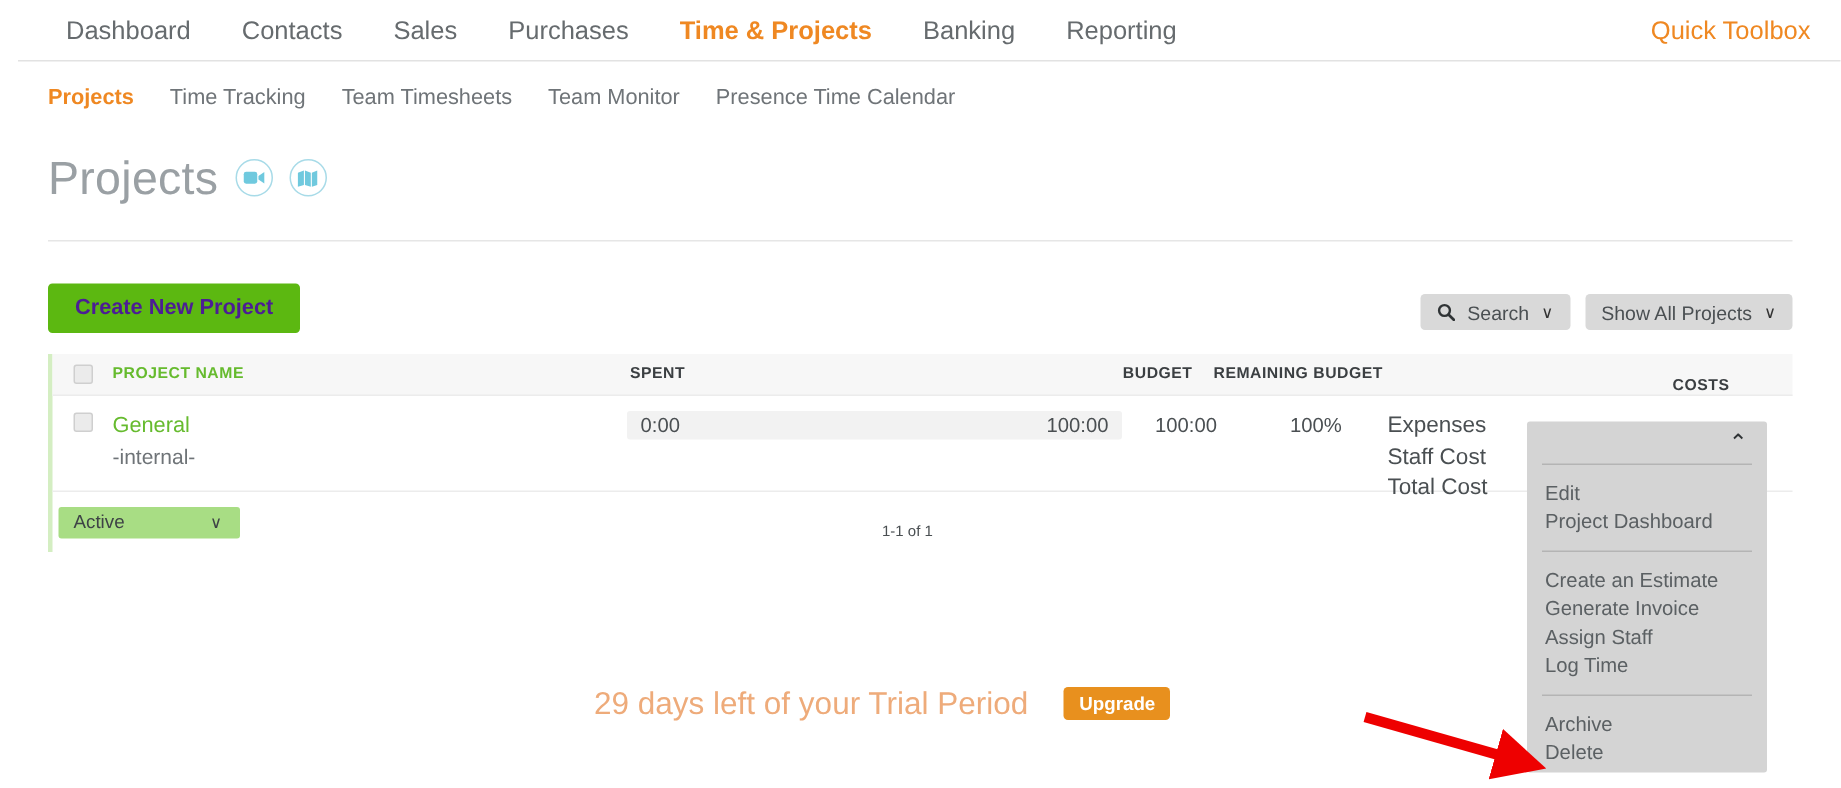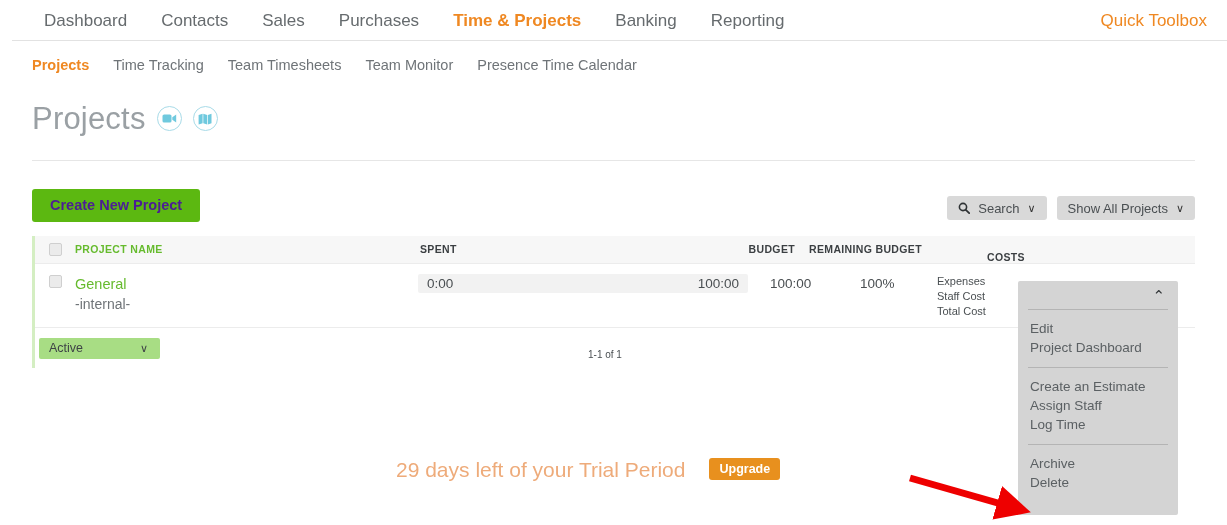--- a/index.html
+++ b/index.html
@@ -100,21 +100,21 @@
     font-size: 10.5px; font-weight: bold; color: #3b3f42;
     letter-spacing: .35px; text-transform: uppercase; line-height: 1;
   }
   .th.green { color: #66bb2e; }
   .col-check { width: 40px; display: flex; justify-content: center; }
   .col-name  { width: 345px; }
   .col-spent { width: 240px; }
   .col-budget{ width: 135px; text-align: right; }
   .col-remain{ width: 130px; padding-left: 14px; }
   .col-pct   { width: 62px; }
-  .col-costs { flex: 1 1 auto; padding-right: 42px; margin-top: 16px; }
+  .col-costs { flex: 1 1 auto; text-align: right; padding-right: 42px; margin-top: 16px; }
 
   .chk {
     width: 13px; height: 13px; background: #ebebeb;
     border: 1px solid #cfcfcf; border-radius: 2px; cursor: pointer;
   }
 
   .tbody-row {
     height: 64px; display: flex; align-items: flex-start;
     padding-top: 11px; border-bottom: 1px solid #ececec;
     position: relative;
@@ -139,21 +139,21 @@
   .remain-val {
     position: absolute; left: 735px; top: 12px;
     font-size: 13.5px; color: #4a4f52;
   }
   .pct-val {
     position: absolute; left: 825px; top: 12px;
     font-size: 13.5px; color: #4a4f52;
   }
   .costs-list {
     position: absolute; left: 890px; top: 10px;
-    font-size: 11px; color: #4a4f52; line-height: 1.38; margin-left: 12px;
+    font-size: 15px; color: #4a4f52; line-height: 1.38;
   }
 
   .tfoot {
     height: 40px; display: flex; align-items: center; position: relative;
   }
   .pill-active {
     margin-left: 4px; height: 21px; width: 121px;
     background: #a8dd84; border-radius: 2px;
     display: flex; align-items: center; justify-content: space-between;
     padding: 0 12px 0 10px;
@@ -322,20 +322,21 @@
     <div class="dd-chev">⌃</div>
     <div style="height:28px"></div>
     <div class="dd-sep"></div>
     <div class="dd-group">
       <div class="dd-item">Edit</div>
       <div class="dd-item">Project Dashboard</div>
     </div>
     <div class="dd-sep"></div>
     <div class="dd-group">
       <div class="dd-item">Create an Estimate</div>
+      <div class="dd-item">Generate Invoice</div>
       <div class="dd-item">Assign Staff</div>
       <div class="dd-item">Log Time</div>
     </div>
     <div class="dd-sep"></div>
     <div class="dd-group">
       <div class="dd-item">Archive</div>
       <div class="dd-item">Delete</div>
     </div>
   </div>
 

